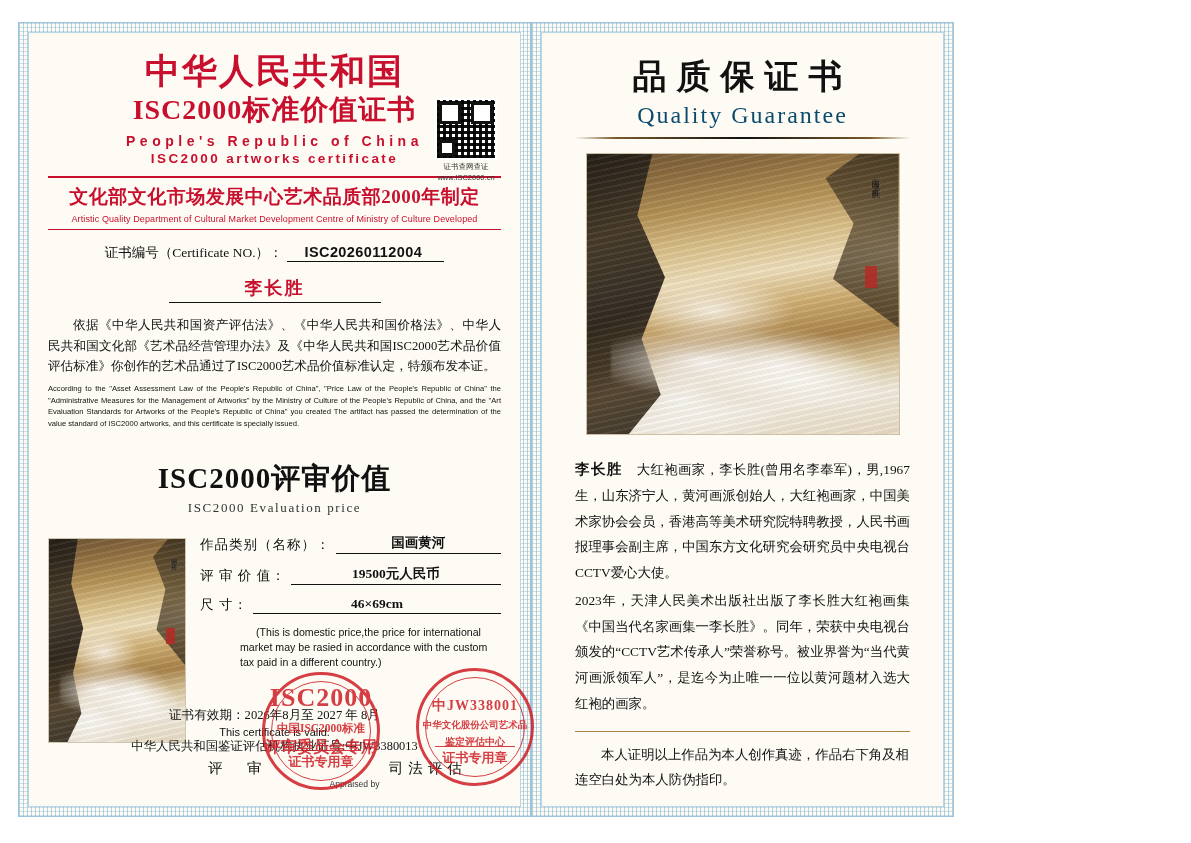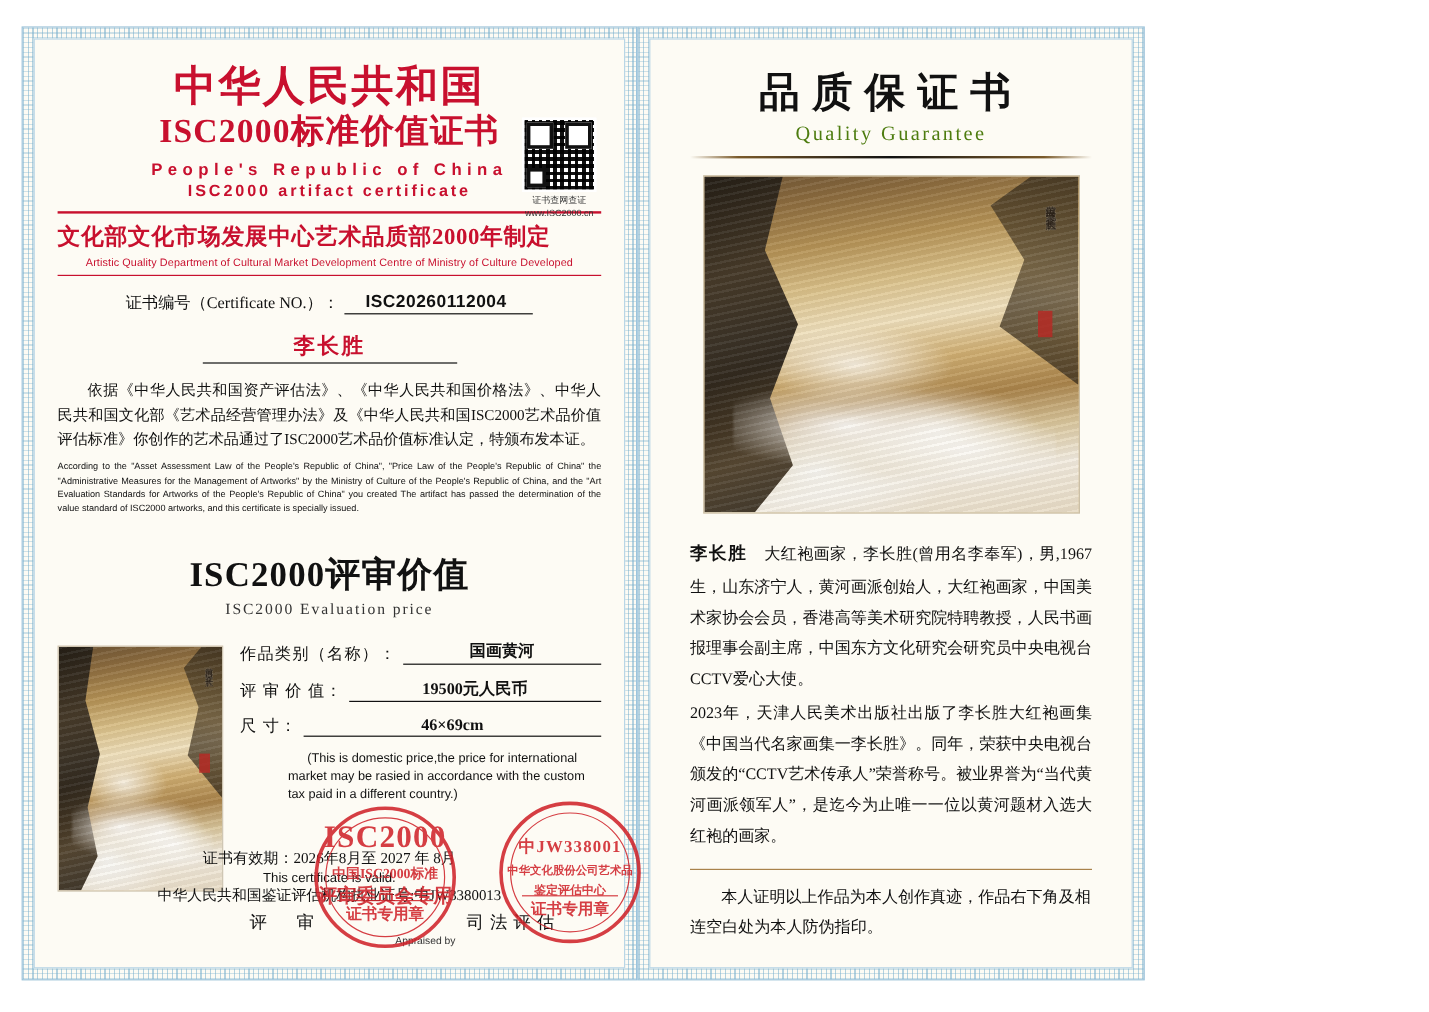--- a/index.html
+++ b/index.html
@@ -127,20 +127,21 @@
     width: 16px; height: 16px;
     border: 3px solid #111; background: #fff;
   }
   .qr-cap {
     font-size: 7.5px; color: #333; margin-top: 2px; line-height: 1.25;
   }
   .rule-red {
     height: 2px; background: #c8102e; margin: 10px 0 6px 0;
   }
   .dept-zh {
+    text-align: center;
     color: #c8102e;
     font-weight: bold;
     font-size: 19px;
     letter-spacing: 0.5px;
     font-family: "Liberation Serif", serif;
   }
   .dept-en {
     text-align: center;
     color: #c8102e;
     font-size: 9px;
@@ -335,21 +336,21 @@
     padding: 22px 34px;
   }
   .qg-zh {
     text-align: center;
     font-size: 34px; font-weight: bold; color: #111;
     letter-spacing: 10px;
     font-family: "Liberation Serif", serif;
   }
   .qg-en {
     text-align: center;
-    font-size: 17px; color: #4d7c0f; letter-spacing: 2px;
+    font-size: 24px; color: #0c4a6e; letter-spacing: 2px;
     font-family: "Liberation Serif", serif;
     margin-top: 2px;
   }
   .qg-rule {
     height: 2px;
     background: linear-gradient(90deg, rgba(17,17,17,0) 0%, #7a5a2a 12%, #111 50%, #7a5a2a 88%, rgba(17,17,17,0) 100%);
     margin: 8px 0 14px 0;
   }
   .art-frame {
     width: 314px; height: 282px;
@@ -451,21 +452,21 @@
   <div class="cert left-cert">
     <div class="guilloche"></div>
     <div class="guilloche-mask"></div>
     <div class="cert-inner-border"></div>
 
     <div class="left-body">
 
       <div class="title-zh">中华人民共和国</div>
       <div class="title-zh2">ISC2000标准价值证书</div>
       <div class="title-en">People's Republic of China</div>
-      <div class="title-en2">ISC2000 artifact certificate</div>
+      <div class="title-en2">ISC2000 artworks certificate</div>
 
       <div class="qr-wrap">
         <div class="qr">
             <span class="qr-c3"></span>
           </div>
         <div class="qr-cap">证书查网查证</div>
         <div class="qr-cap">www.ISC2000.cn</div>
       </div>
 
       <div class="rule-red"></div>

